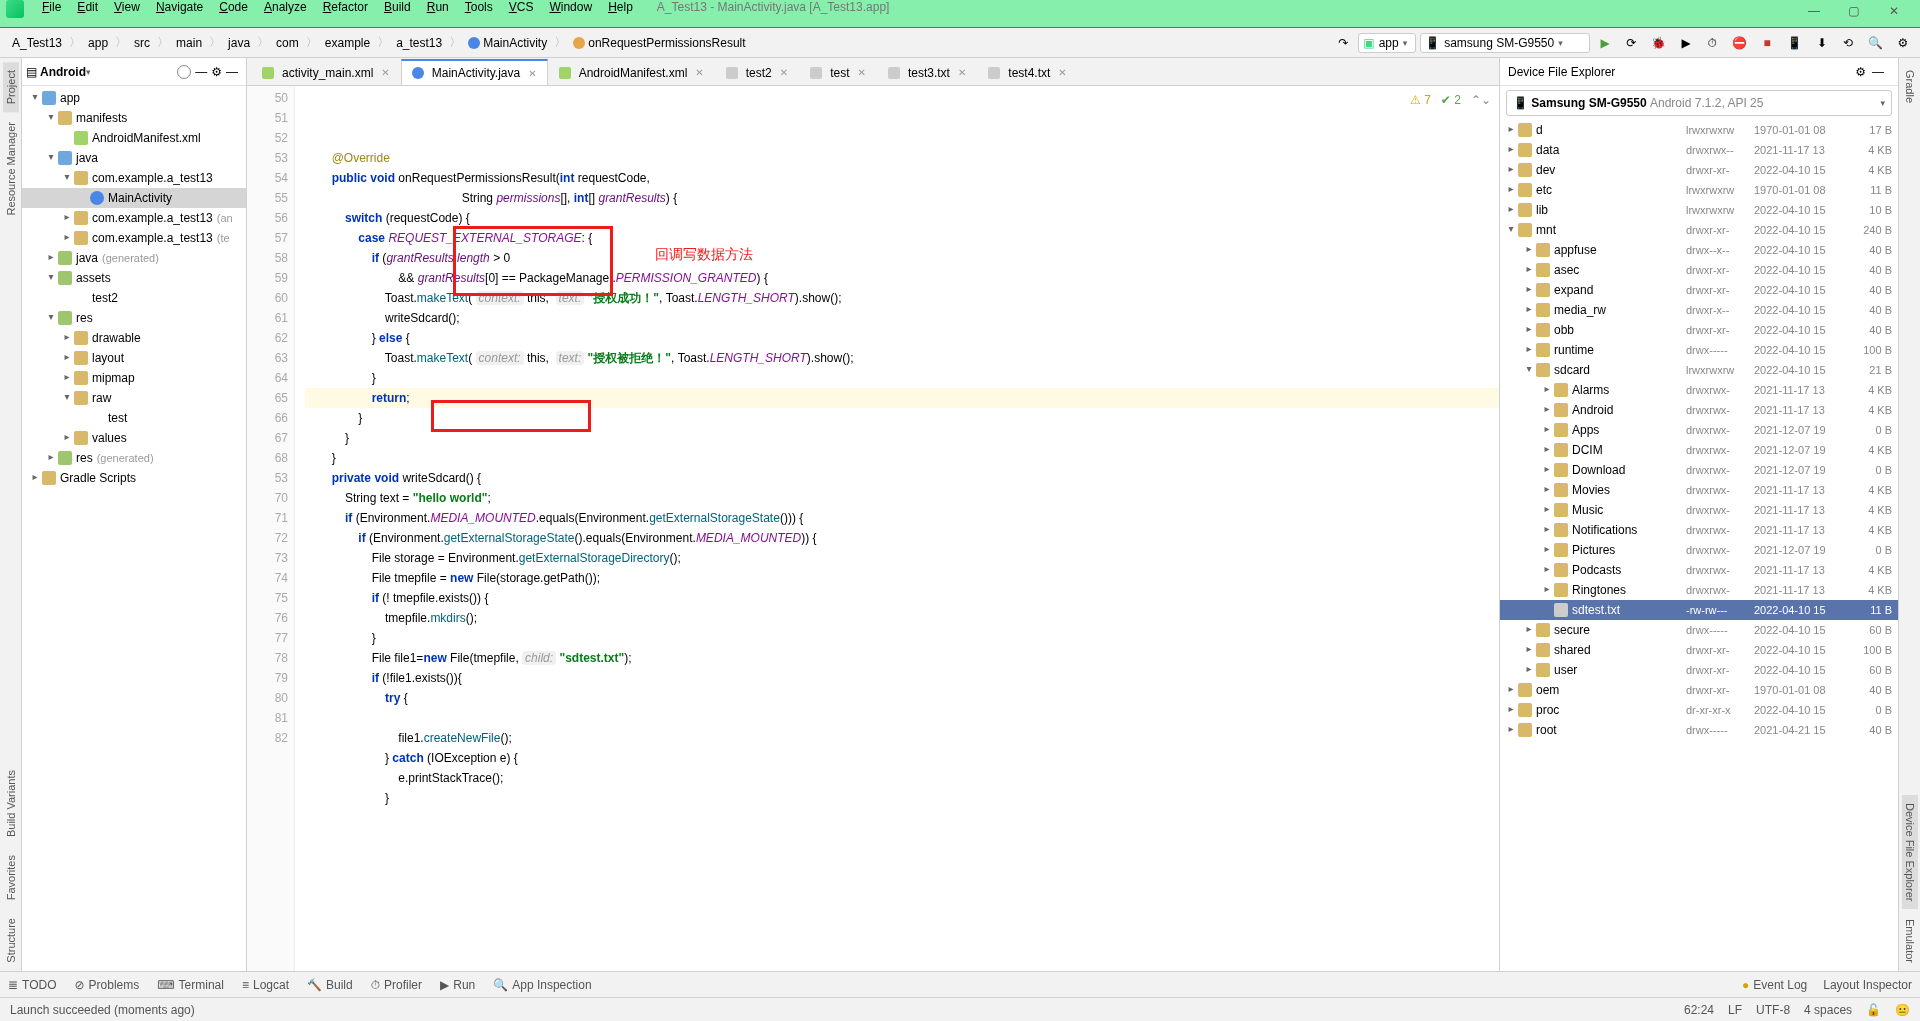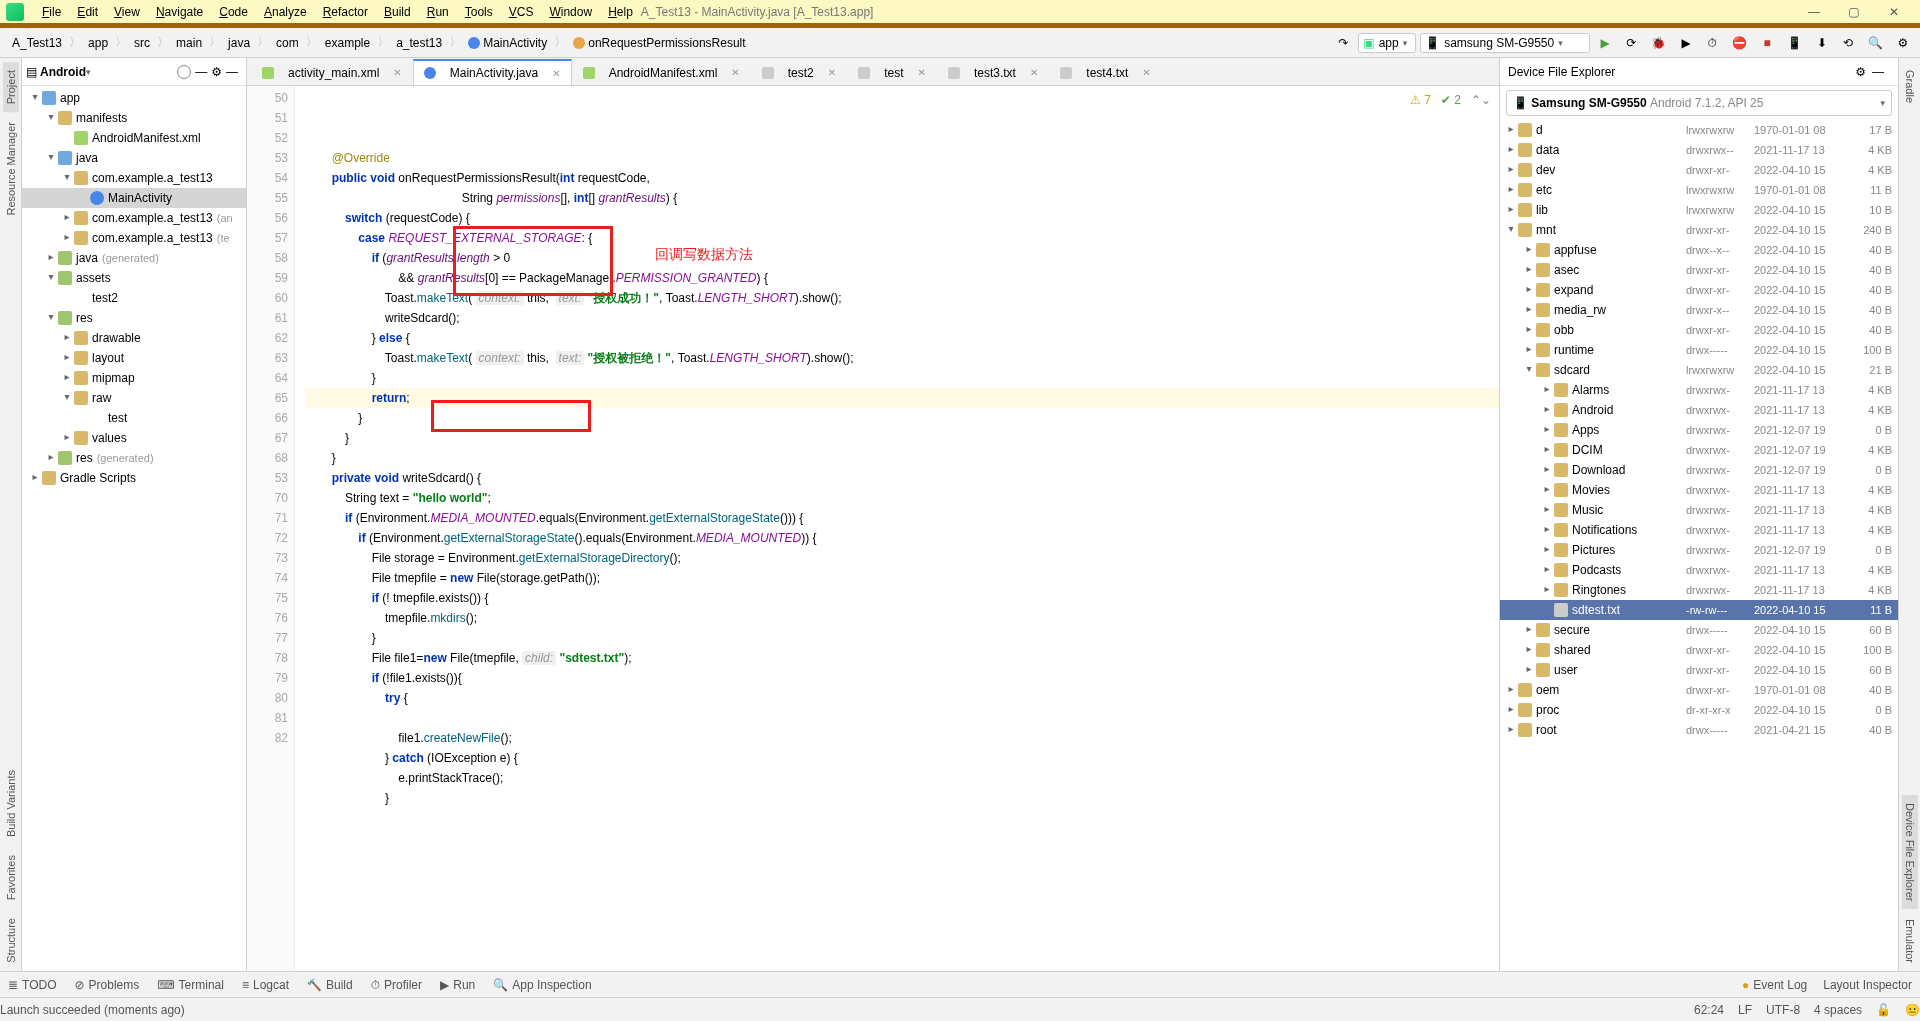--- a/index.html
+++ b/index.html
@@ -1,21 +1,21 @@
 <!DOCTYPE html>
 <html><head>
 <meta charset="utf-8">
 <style>
 *{box-sizing:border-box;margin:0;padding:0;font-family:"Segoe UI",Arial,sans-serif;font-size:12px}
 body{background:#f5f5f5;width:1920px;height:1021px;overflow:hidden;display:flex;flex-direction:column}
-.menubar{height:28px;background:#fef9c3;display:flex;align-items:center;padding:0 6px;border-bottom:5px solid #a16207}
+.menubar{height:28px;background:#86efac;display:flex;padding:0 6px;border-bottom:1px solid #a16207}
 .menubar .logo{width:18px;height:18px;border-radius:3px;background:linear-gradient(135deg,#3ddc84,#07c160);margin-right:10px}
 .menubar .m{padding:4px 8px;cursor:default}
 .menubar .m u{text-decoration:underline}
-.menubar .win-title{margin-left:0;color:#777}
+.menubar .win-title{margin-left:16px;color:#777}
 .menubar .win-btns{margin-left:auto;display:flex}
 .menubar .wb{width:40px;height:22px;text-align:center;line-height:22px;color:#555}
 .navbar{height:30px;background:#f2f2f2;display:flex;align-items:center;padding:0 6px;border-bottom:1px solid #d0d0d0}
 .bc{display:flex;align-items:center;flex:1}
 .bc-item{padding:2px 6px}
 .bc-sep{color:#aaa;padding:0 1px}
 .bc-class,.bc-meth{display:flex;align-items:center}
 .ci{width:12px;height:12px;border-radius:50%;margin-right:3px}
 .ci.c{background:#4a86e8}
 .ci.m{background:#e8a64a}
@@ -40,21 +40,21 @@
 .fic{width:14px;height:14px;margin-right:4px;flex:none}
 .fic.fold{background:#d8b96a;border-radius:2px}
 .fic.fold.b{background:#6fa8dc}
 .fic.fold.g{background:#9fc66f}
 .fic.mod{background:#6fa8dc;border-radius:2px}
 .fic.xml{background:#a0d468;border-radius:2px}
 .fic.j{background:#4a86e8;border-radius:50%}
 .tnode .dim{color:#999;margin-left:4px;font-size:11px}
 .editor{flex:1;display:flex;flex-direction:column;min-width:0;background:#fff;border-right:1px solid #d0d0d0}
 .tabs{height:28px;display:flex;align-items:end;border-bottom:1px solid #d0d0d0;background:#f2f2f2;padding-left:4px}
-.tab{height:26px;padding:0 10px;display:flex;align-items:center;gap:14px;border:1px solid transparent;border-bottom:none;cursor:default}
+.tab{height:26px;padding:0 10px;display:flex;align-items:center;gap:8px;border:1px solid transparent;border-bottom:none;cursor:default}
 .tab.active{background:#fff;border-color:#d0d0d0;border-top:2px solid #4a86e8}
 .tab .x{color:#999;font-size:10px}
 .tic{width:12px;height:12px;border-radius:2px}
 .tic.xml{background:#a0d468}
 .tic.j{background:#4a86e8;border-radius:50%}
 .tic.txt{background:#ccc}
 .code-wrap{flex:1;display:flex;overflow:hidden;position:relative}
 .gutter{width:48px;background:#fafafa;border-right:1px solid #eee;text-align:right;padding:2px 6px 2px 2px;color:#aaa;font-family:Consolas,monospace;font-size:13px;line-height:20px}
 .code{flex:1;font-family:Consolas,monospace;font-size:13px;line-height:20px;padding:2px 0 2px 10px;white-space:pre;overflow:auto;position:relative}
 .code .kw{color:#0033b3;font-weight:bold}
@@ -83,21 +83,21 @@
 .dev-tree{flex:1;overflow:auto}
 .drow{display:flex;height:20px;align-items:center}
 .drow.sel{background:#5974ab;color:#fff}
 .drow .dname{flex:1;display:flex;align-items:center;overflow:hidden}
 .drow .dperm{width:68px;font-size:11px;color:#888}
 .drow .ddate{width:98px;font-size:11px;color:#888}
 .drow .dsize{width:46px;font-size:11px;color:#888;text-align:right;padding-right:6px}
 .drow.sel .dperm,.drow.sel .ddate,.drow.sel .dsize{color:#fff}
 .botbar{height:26px;background:#f2f2f2;border-top:1px solid #d0d0d0;display:flex;align-items:center;padding:0 8px;gap:16px}
 .botbar .bitem{display:flex;align-items:center;gap:4px;color:#555;font-size:11px}
-.status{height:24px;background:#f2f2f2;border-top:1px solid #d0d0d0;display:flex;align-items:center;padding:0 0}
+.status{height:24px;background:#f2f2f2;border-top:1px solid #d0d0d0;display:flex;align-items:center;padding:0 10px}
 .status .l{flex:1;color:#555}
 .status .r{display:flex;gap:14px;color:#555;font-size:11px}
 </style>
 </head>
 <body>
 
 <div class="menubar">
   <div class="logo"></div>
   <div id="menus"><span class="m"><u>F</u>ile</span><span class="m"><u>E</u>dit</span><span class="m"><u>V</u>iew</span><span class="m"><u>N</u>avigate</span><span class="m"><u>C</u>ode</span><span class="m"><u>A</u>nalyze</span><span class="m"><u>R</u>efactor</span><span class="m"><u>B</u>uild</span><span class="m"><u>R</u>un</span><span class="m"><u>T</u>ools</span><span class="m"><u>V</u>CS</span><span class="m"><u>W</u>indow</span><span class="m"><u>H</u>elp</span></div>
   <div class="win-title">A_Test13 - MainActivity.java [A_Test13.app]</div>

